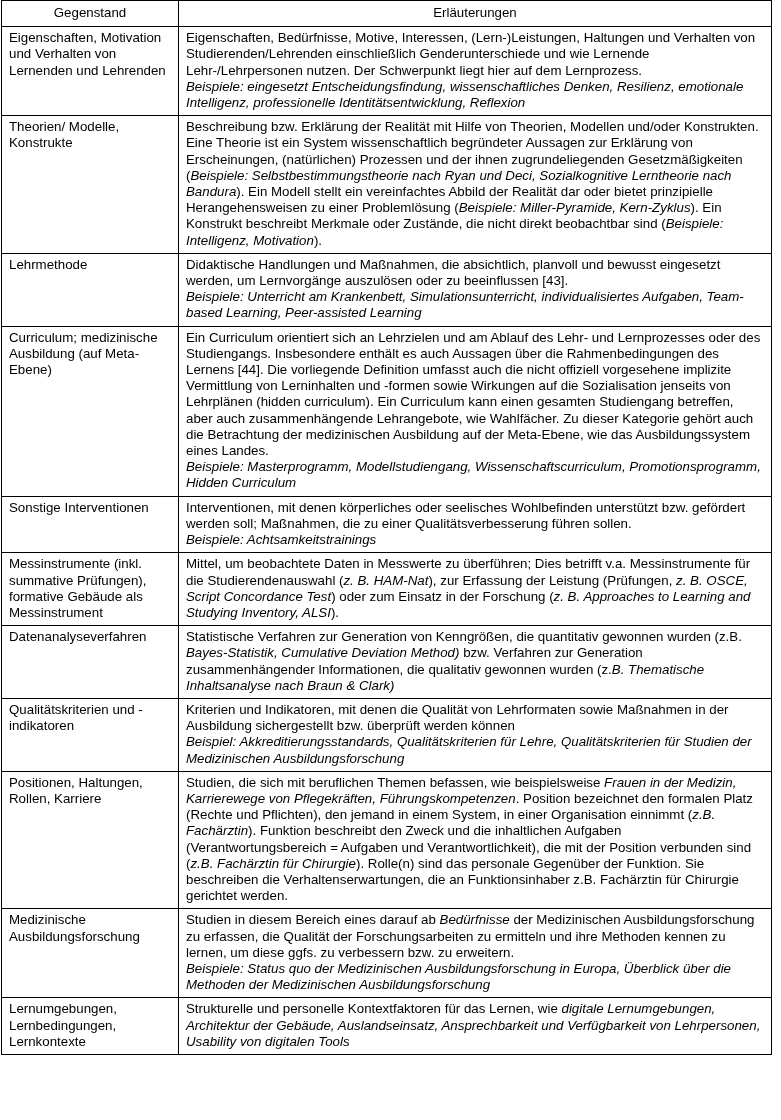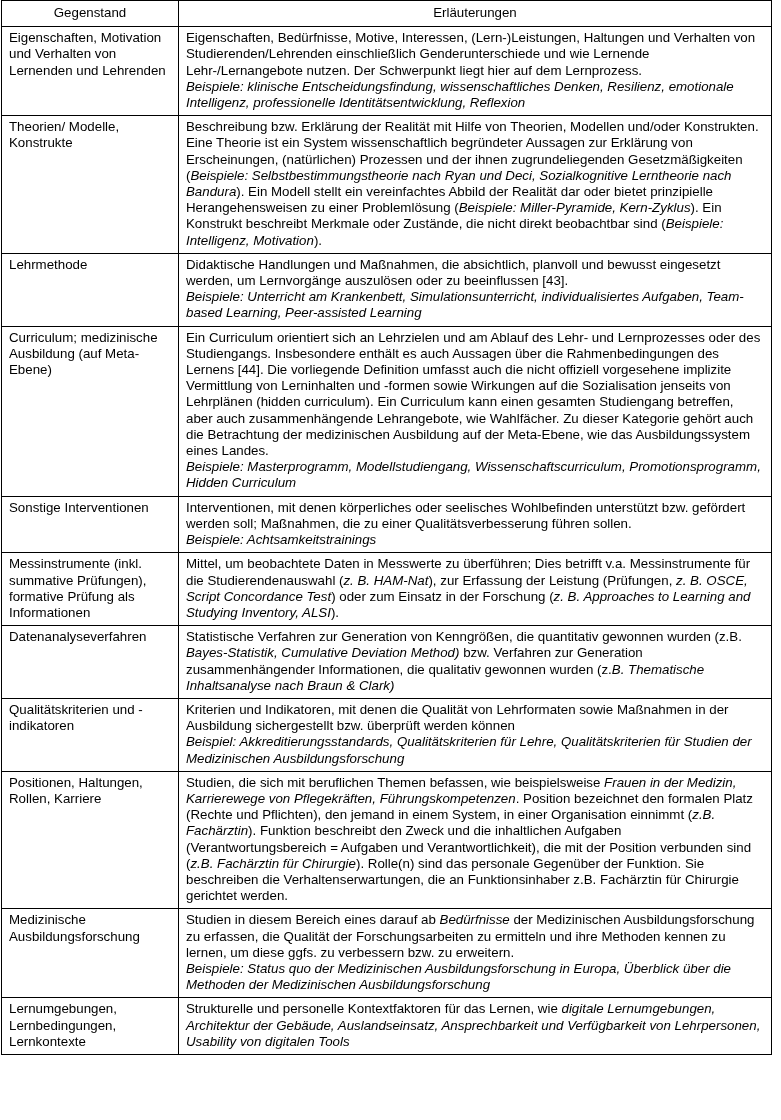--- a/index.html
+++ b/index.html
@@ -55,22 +55,22 @@
     </colgroup>
     <thead>
       <tr>
         <th>Gegenstand</th>
         <th>Erläuterungen</th>
       </tr>
     </thead>
     <tbody>
   <tr>
     <td class="gegenstand-cell">Eigenschaften, Motivation und Verhalten von Lernenden und Lehrenden</td>
-    <td class="erlaeuterungen-cell"><span>Eigenschaften, Bedürfnisse, Motive, Interessen, (Lern-)Leistungen, Haltungen und Verhalten von Studierenden/Lehrenden einschließlich Genderunterschiede und wie Lernende Lehr-/Lernangebote nutzen. Der Schwerpunkt liegt hier auf dem Lernprozess.
-</span><span class="it">Beispiele: klinische Entscheidungsfindung, wissenschaftliches Denken, Resilienz, emotionale Intelligenz, professionelle Identitätsentwicklung, Reflexion</span></td>
+    <td class="erlaeuterungen-cell"><span>Eigenschaften, Bedürfnisse, Motive, Interessen, (Lern-)Leistungen, Haltungen und Verhalten von Studierenden/Lehrenden einschließlich Genderunterschiede und wie Lernende Lehr-/Lehrpersonen nutzen. Der Schwerpunkt liegt hier auf dem Lernprozess.
+</span><span class="it">Beispiele: eingesetzt Entscheidungsfindung, wissenschaftliches Denken, Resilienz, emotionale Intelligenz, professionelle Identitätsentwicklung, Reflexion</span></td>
   </tr>
 
   <tr>
     <td class="gegenstand-cell">Theorien/ Modelle, Konstrukte</td>
     <td class="erlaeuterungen-cell"><span>Beschreibung bzw. Erklärung der Realität mit Hilfe von Theorien, Modellen und/oder Konstrukten. Eine Theorie ist ein System wissenschaftlich begründeter Aussagen zur Erklärung von Erscheinungen, (natürlichen) Prozessen und der ihnen zugrundeliegenden Gesetzmäßigkeiten (</span><span class="it">Beispiele: Selbstbestimmungstheorie nach Ryan und Deci, Sozialkognitive Lerntheorie nach Bandura</span><span>). Ein Modell stellt ein vereinfachtes Abbild der Realität dar oder bietet prinzipielle Herangehensweisen zu einer Problemlösung (</span><span class="it">Beispiele: Miller-Pyramide, Kern-Zyklus</span><span>). Ein Konstrukt beschreibt Merkmale oder Zustände, die nicht direkt beobachtbar sind (</span><span class="it">Beispiele: Intelligenz, Motivation</span><span>).</span></td>
   </tr>
 
   <tr>
     <td class="gegenstand-cell">Lehrmethode</td>
     <td class="erlaeuterungen-cell"><span>Didaktische Handlungen und Maßnahmen, die absichtlich, planvoll und bewusst eingesetzt werden, um Lernvorgänge auszulösen oder zu beeinflussen [43].
@@ -83,21 +83,21 @@
 </span><span class="it">Beispiele: Masterprogramm, Modellstudiengang, Wissenschaftscurriculum, Promotionsprogramm, Hidden Curriculum</span></td>
   </tr>
 
   <tr>
     <td class="gegenstand-cell">Sonstige Interventionen</td>
     <td class="erlaeuterungen-cell"><span>Interventionen, mit denen körperliches oder seelisches Wohlbefinden unterstützt bzw. gefördert werden soll; Maßnahmen, die zu einer Qualitätsverbesserung führen sollen.
 </span><span class="it">Beispiele: Achtsamkeitstrainings</span></td>
   </tr>
 
   <tr>
-    <td class="gegenstand-cell">Messinstrumente (inkl. summative Prüfungen), formative Prüfung als Informationen</td>
+    <td class="gegenstand-cell">Messinstrumente (inkl. summative Prüfungen), formative Gebäude als Messinstrument</td>
     <td class="erlaeuterungen-cell"><span>Mittel, um beobachtete Daten in Messwerte zu überführen; Dies betrifft v.a. Messinstrumente für die Studierendenauswahl (</span><span class="it">z. B. HAM-Nat</span><span>), zur Erfassung der Leistung (Prüfungen, </span><span class="it">z. B. OSCE, Script Concordance Test</span><span>) oder zum Einsatz in der Forschung (</span><span class="it">z. B. Approaches to Learning and Studying Inventory, ALSI</span><span>).</span></td>
   </tr>
 
   <tr>
     <td class="gegenstand-cell">Datenanalyseverfahren</td>
     <td class="erlaeuterungen-cell"><span>Statistische Verfahren zur Generation von Kenngrößen, die quantitativ gewonnen wurden (z.B. </span><span class="it">Bayes-Statistik, Cumulative Deviation Method)</span><span> bzw. Verfahren zur Generation zusammenhängender Informationen, die qualitativ gewonnen wurden (z.</span><span class="it">B. Thematische Inhaltsanalyse nach Braun &amp; Clark)</span></td>
   </tr>
 
   <tr>
     <td class="gegenstand-cell">Qualitätskriterien und -indikatoren</td>

